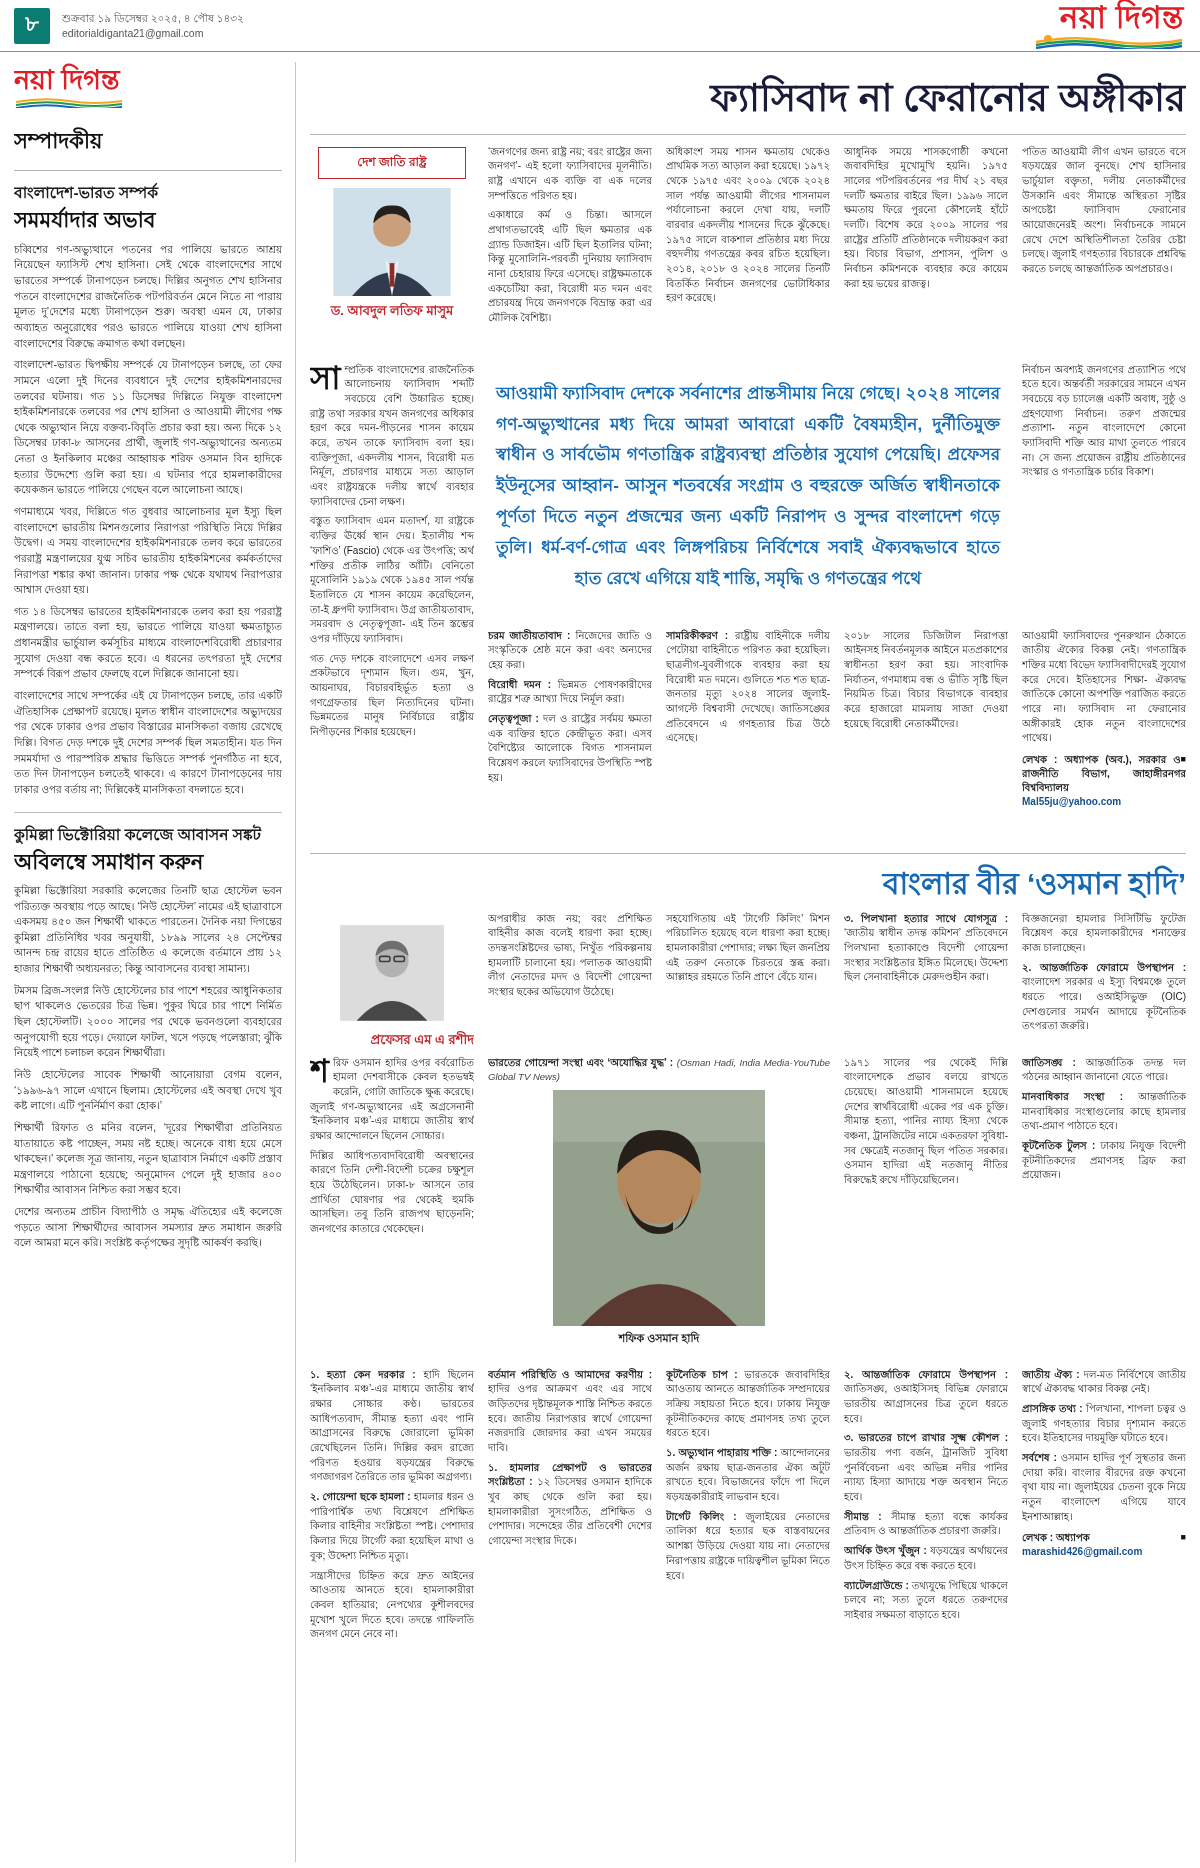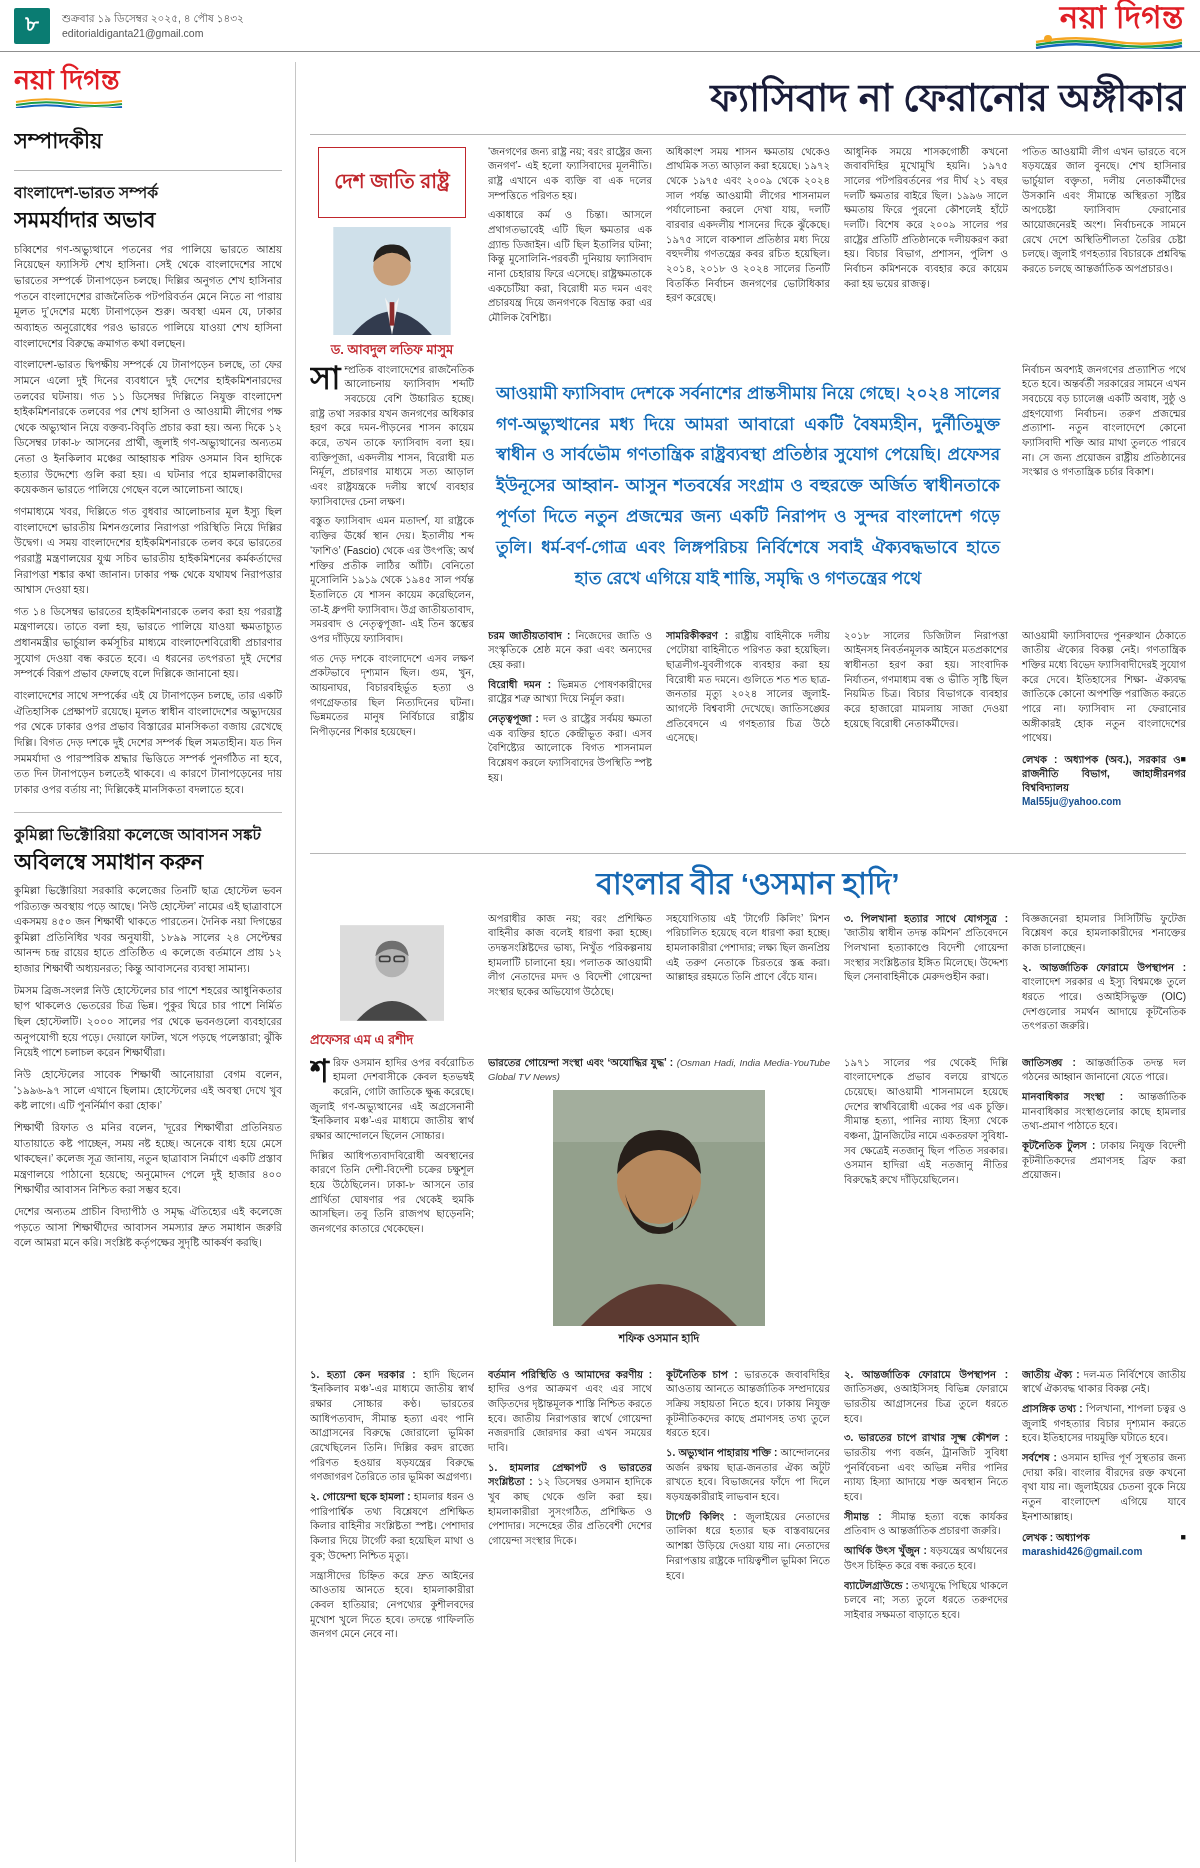--- a/index.html
+++ b/index.html
@@ -34,38 +34,38 @@
 
   
   .headline1 { font-size:38px; font-weight:700; color:#191c38; text-align:right; padding:14px 0 12px; border-bottom:1px solid #b5b5b5; margin-bottom:10px; line-height:1.2; }
   .art1 { display:grid; grid-template-columns:repeat(5,1fr); column-gap:14px; grid-template-rows:218px 266px 214px; }
   .txt { font-size:10px; line-height:1.47; text-align:justify; overflow:hidden; }
   .txt p { margin-bottom:5px; }
   .phead { font-weight:700; }
   .dropcap { float:left; font-size:32px; line-height:.92; font-weight:700; padding:1px 4px 0 0; color:#111; }
 
   .a-authorbox { grid-area:1/1/2/2; text-align:center; overflow:hidden; }
-  .tagbox { border:1.5px solid #c0262c; color:#c0262c; font-weight:700; font-size:20px; padding:18px 4px; margin:2px 8px 0 8px; }
+  .tagbox { border:1.5px solid #c0262c; color:#c0262c; font-weight:700; font-size:12px; padding:5px 4px; margin:2px 8px 0 8px; }
   .aphoto { margin:9px auto 5px auto; display:block; }
   .aname { color:#c0262c; font-weight:700; font-size:13px; }
   .a-a2{grid-area:1/2/2/3} .a-a3{grid-area:1/3/2/4} .a-a4{grid-area:1/4/2/5} .a-a5{grid-area:1/5/2/6}
   .a-col1{grid-area:2/1/4/2}
   .a-quote { grid-area:2/2/3/5; color:#156db8; font-weight:700; font-size:17px; line-height:1.82; text-align:justify; text-align-last:center; padding:16px 8px 8px 8px; overflow:hidden; }
   .a-b5{grid-area:2/5/3/6}
   .a-c2{grid-area:3/2/4/3} .a-c3{grid-area:3/3/4/4} .a-c4{grid-area:3/4/4/5} .a-c5{grid-area:3/5/4/6}
 
   .sign { margin-top:7px; font-size:10px; line-height:1.4; }
   .sign-role { font-weight:700; }
   .sign-email { font-weight:700; color:#18508f; text-decoration:none; display:inline-block; }
   .endmark { float:right; font-size:9px; color:#111; }
 
   
-  .headline2 { border-top:1px solid #b5b5b5; margin-top:10px; padding:12px 0 10px; font-size:30px; font-weight:700; color:#1768b3; text-align:center; line-height:1.2; }
+  .headline2 { border-top:1px solid #b5b5b5; margin-top:10px; padding:12px 0 10px; font-size:30px; font-weight:700; color:#1768b3; text-align:right; line-height:1.2; }
   .art2 { display:grid; grid-template-columns:repeat(5,1fr); column-gap:14px; grid-template-rows:144px 312px 498px; }
-  .h-authorbox { grid-area:1/1/2/2; text-align:left; overflow:hidden; }
+  .h-authorbox { grid-area:1/1/2/2; text-align:right; overflow:hidden; }
   .h-a2{grid-area:1/2/2/3} .h-a3{grid-area:1/3/2/4} .h-a4{grid-area:1/4/2/5} .h-a5{grid-area:1/5/2/6}
   .h-b1{grid-area:2/1/3/2}
   .h-photo { grid-area:2/2/3/4; overflow:hidden; }
   .h-photo .credit { font-style:italic; font-size:9.5px; color:#444; font-weight:400; }
   .h-photo-img { display:block; margin:4px auto 0 auto; }
   .h-caption { font-size:11px; font-weight:700; margin-top:4px; text-align:center; }
   .h-b4{grid-area:2/4/3/5} .h-b5{grid-area:2/5/3/6}
   .h-c1{grid-area:3/1/4/2} .h-c2{grid-area:3/2/4/3} .h-c3{grid-area:3/3/4/4} .h-c4{grid-area:3/4/4/5} .h-c5{grid-area:3/5/4/6}
 </style>
 </head>

